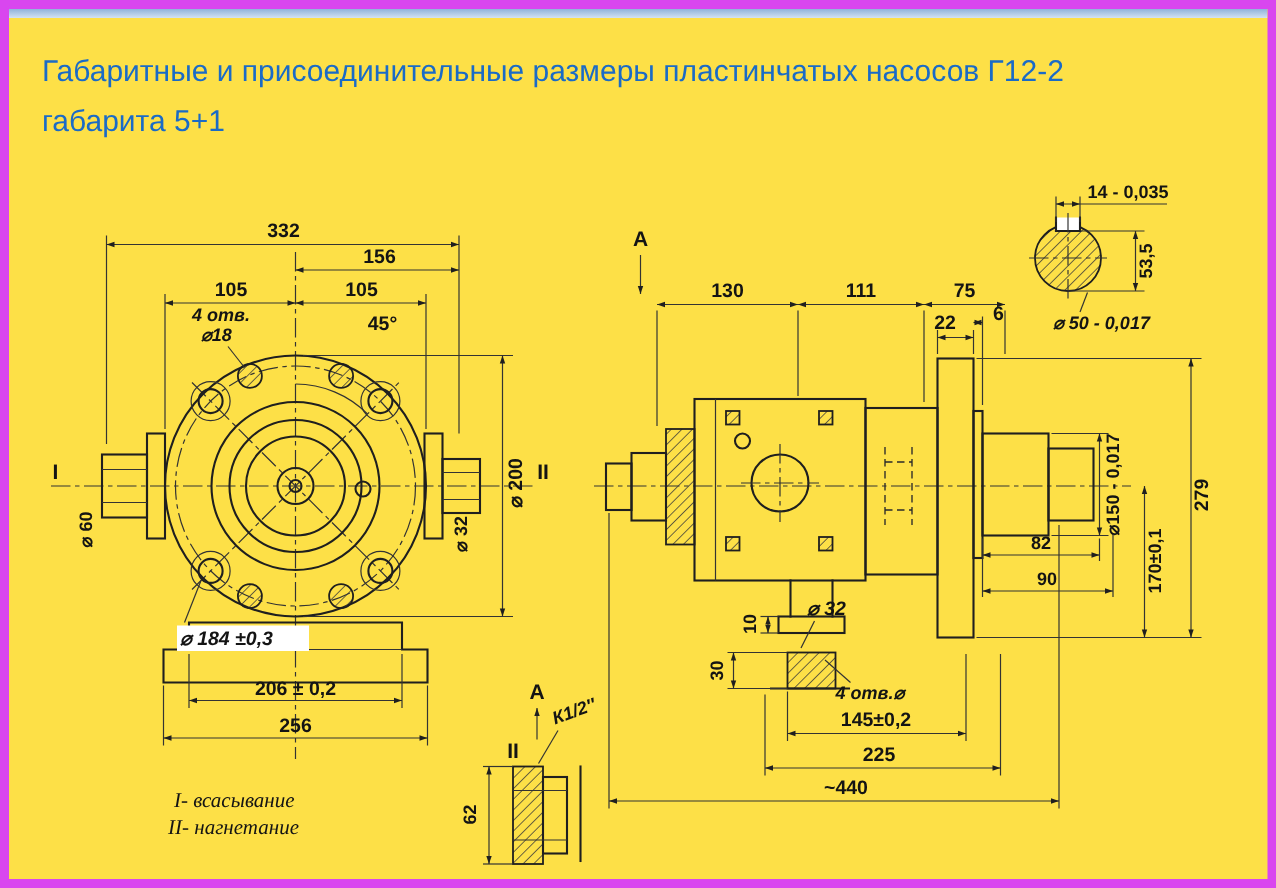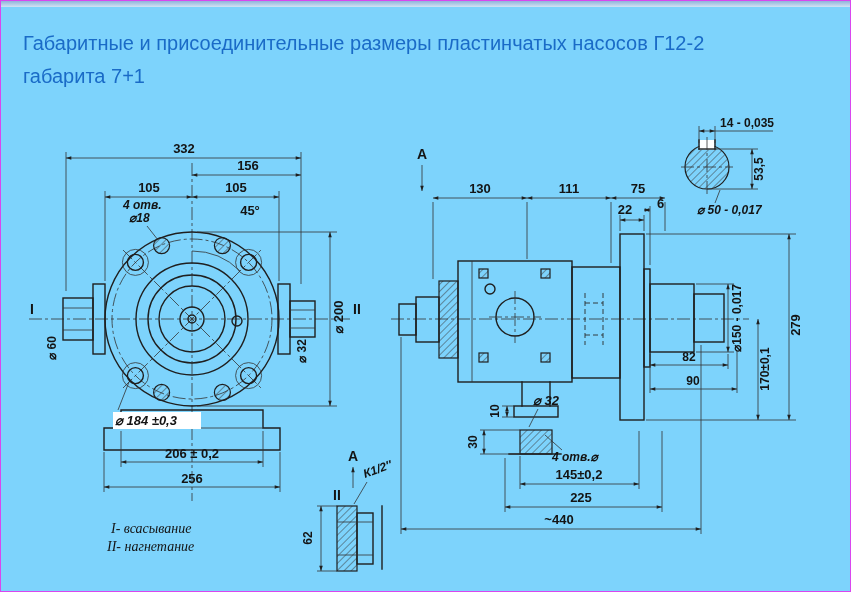--- a/index.html
+++ b/index.html
@@ -1,18 +1,18 @@
 <!DOCTYPE html>
 <html><head>
 <meta charset="utf-8">
 <style>
   html,body{margin:0;padding:0;background:#fff;}
-  .page{position:relative;width:851px;height:592px;background:#7dd3fc;
+  .page{position:relative;width:851px;height:592px;background:#fde047;
         font-family:"Liberation Sans",sans-serif;overflow:hidden;
-        border:1px solid #d946ef;box-sizing:border-box;}
+        border:6px solid #d946ef;box-sizing:border-box;}
   .topbar{position:absolute;top:0;left:0;right:0;height:6px;
           background:linear-gradient(180deg,#8fb3da,#d3e2f3);}
   .title{position:absolute;left:22px;top:26px;width:815px;color:#1a6bc7;
          font-size:20px;line-height:33px;font-weight:400;}
   svg{position:absolute;left:0;top:0;}
   .s {stroke:#1f1f1f;stroke-width:1.4;fill:none;stroke-linecap:square;}
   .t {stroke:#333;stroke-width:.8;fill:none;}
   .cl{stroke:#333;stroke-width:.8;fill:none;stroke-dasharray:13 3 3 3;}
   .hd{stroke:#2a2a2a;stroke-width:.9;fill:none;stroke-dasharray:5 3;}
   .sh{stroke:#1f1f1f;stroke-width:1.2;fill:url(#hatch);}
@@ -23,21 +23,21 @@
   .lg{font-family:"Liberation Serif",serif;font-style:italic;font-weight:400;font-size:14px;}
   .bb{font-size:14px;font-weight:700;}
 </style>
 </head>
 <body>
 
 <div class="page">
   <div class="topbar"></div>
   <div class="title">
     <div>Габаритные и присоединительные размеры пластинчатых насосов Г12-2</div>
-    <div>габарита 7+1</div>
+    <div>габарита 5+1</div>
   </div>
 
   <svg width="851" height="592" viewBox="0 0 851 592">
     <defs>
       <pattern id="hatch" width="5" height="5" patternUnits="userSpaceOnUse" patternTransform="rotate(45)">
         <line x1="0" y1="0" x2="0" y2="5" stroke="#3a3a3a" stroke-width="1"></line>
       </pattern>
       <marker id="arr" viewBox="0 0 10 10" refX="9.5" refY="5" markerWidth="9" markerHeight="7" orient="auto-start-reverse">
         <path d="M0,1.8 L9.5,5 L0,8.2 Z" fill="#1f1f1f"></path>
       </marker>

